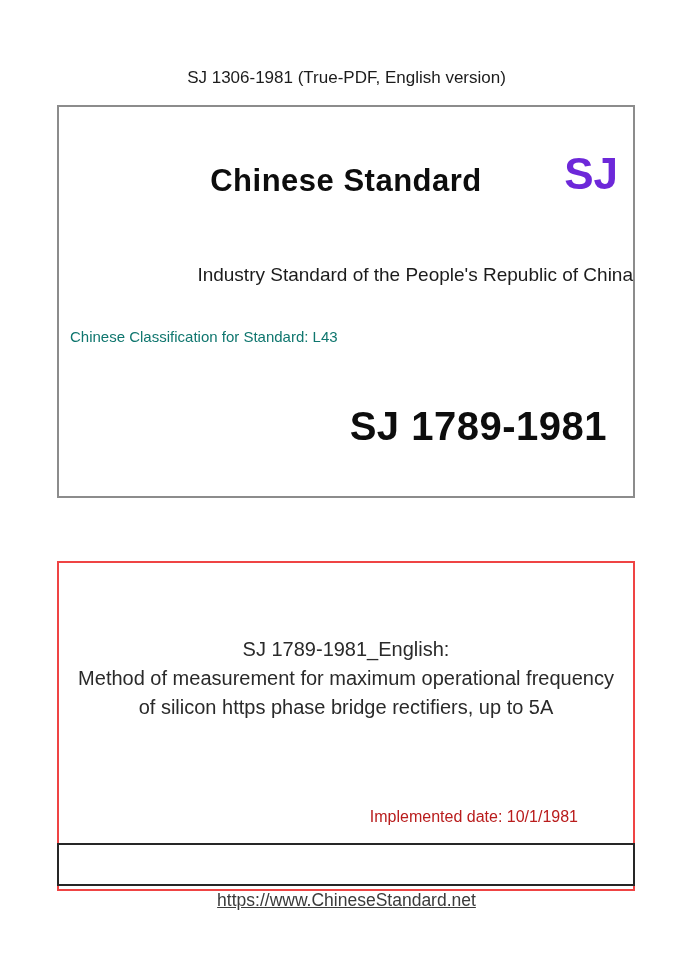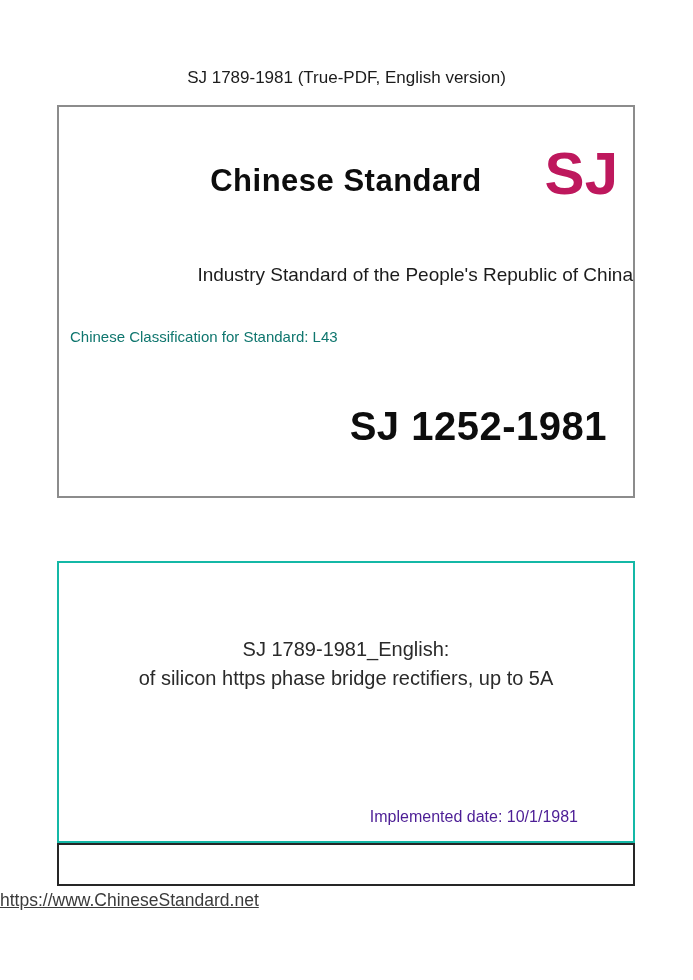--- a/index.html
+++ b/index.html
@@ -33,22 +33,22 @@
     box-sizing: border-box;
     background: #ffffff;
   }
   .box-cover {
     top: 105px;
     height: 393px;
     border: 2px solid #8c8c8c;
   }
   .box-abstract {
     top: 561px;
-    height: 282px;
-    border: 2px solid #14b8a6;
+    height: 330px;
+    border: 2px solid #ef4444;
   }
   .box-empty {
     top: 843px;
     height: 43px;
     border: 2px solid #262626;
   }
   .brand-title {
     position: absolute;
     top: 56px;
     left: 0;
@@ -56,24 +56,24 @@
     text-align: center;
     font-size: 31px;
     font-weight: bold;
     letter-spacing: 0.5px;
     color: #0d0d0d;
   }
   .brand-logo {
     position: absolute;
     top: 40px;
     right: 15px;
-    font-size: 60px;
+    font-size: 44px;
     line-height: 54px;
     font-weight: bold;
-    color: #be185d;
+    color: #6d28d9;
   }
   .org-line {
     position: absolute;
     top: 157px;
     left: 0;
     width: 100%;
     text-align: right;
     font-size: 19px;
     color: #1c1c1c;
   }
@@ -102,53 +102,55 @@
     text-align: center;
     font-size: 20px;
     line-height: 29px;
     color: #2a2a2a;
   }
   .implemented-date {
     position: absolute;
     top: 245px;
     right: 55px;
     font-size: 16px;
-    color: #4c1d95;
+    color: #b91c1c;
   }
   .footer-line {
     position: absolute;
     top: 890px;
     left: 0;
     width: 693px;
+    text-align: center;
     font-size: 17.5px;
   }
   .footer-link {
     color: #3b3b3b;
     text-decoration: underline;
     cursor: pointer;
   }
 </style>
 </head>
 <body>
 
 <div class="page">
 
-  <div class="header-line">SJ 1789-1981 (True-PDF, English version)</div>
+  <div class="header-line">SJ 1306-1981 (True-PDF, English version)</div>
 
   <div class="box box-cover">
     <div class="brand-title">Chinese Standard</div>
     <div class="brand-logo">SJ</div>
     <div class="org-line">Industry Standard of the People's Republic of China</div>
     <div class="classification-line">Chinese Classification for Standard: L43</div>
-    <div class="standard-number">SJ 1252-1981</div>
+    <div class="standard-number">SJ 1789-1981</div>
   </div>
 
   <div class="box box-abstract">
     <div class="abstract-block">
       <div>SJ 1789-1981_English:</div>
+      <div>Method of measurement for maximum operational frequency</div>
       <div>of silicon https phase bridge rectifiers, up to 5A</div>
     </div>
     <div class="implemented-date">Implemented date: 10/1/1981</div>
   </div>
 
   <div class="box box-empty"></div>
 
   <div class="footer-line">
     <a class="footer-link">https://www.ChineseStandard.net</a>
   </div>

